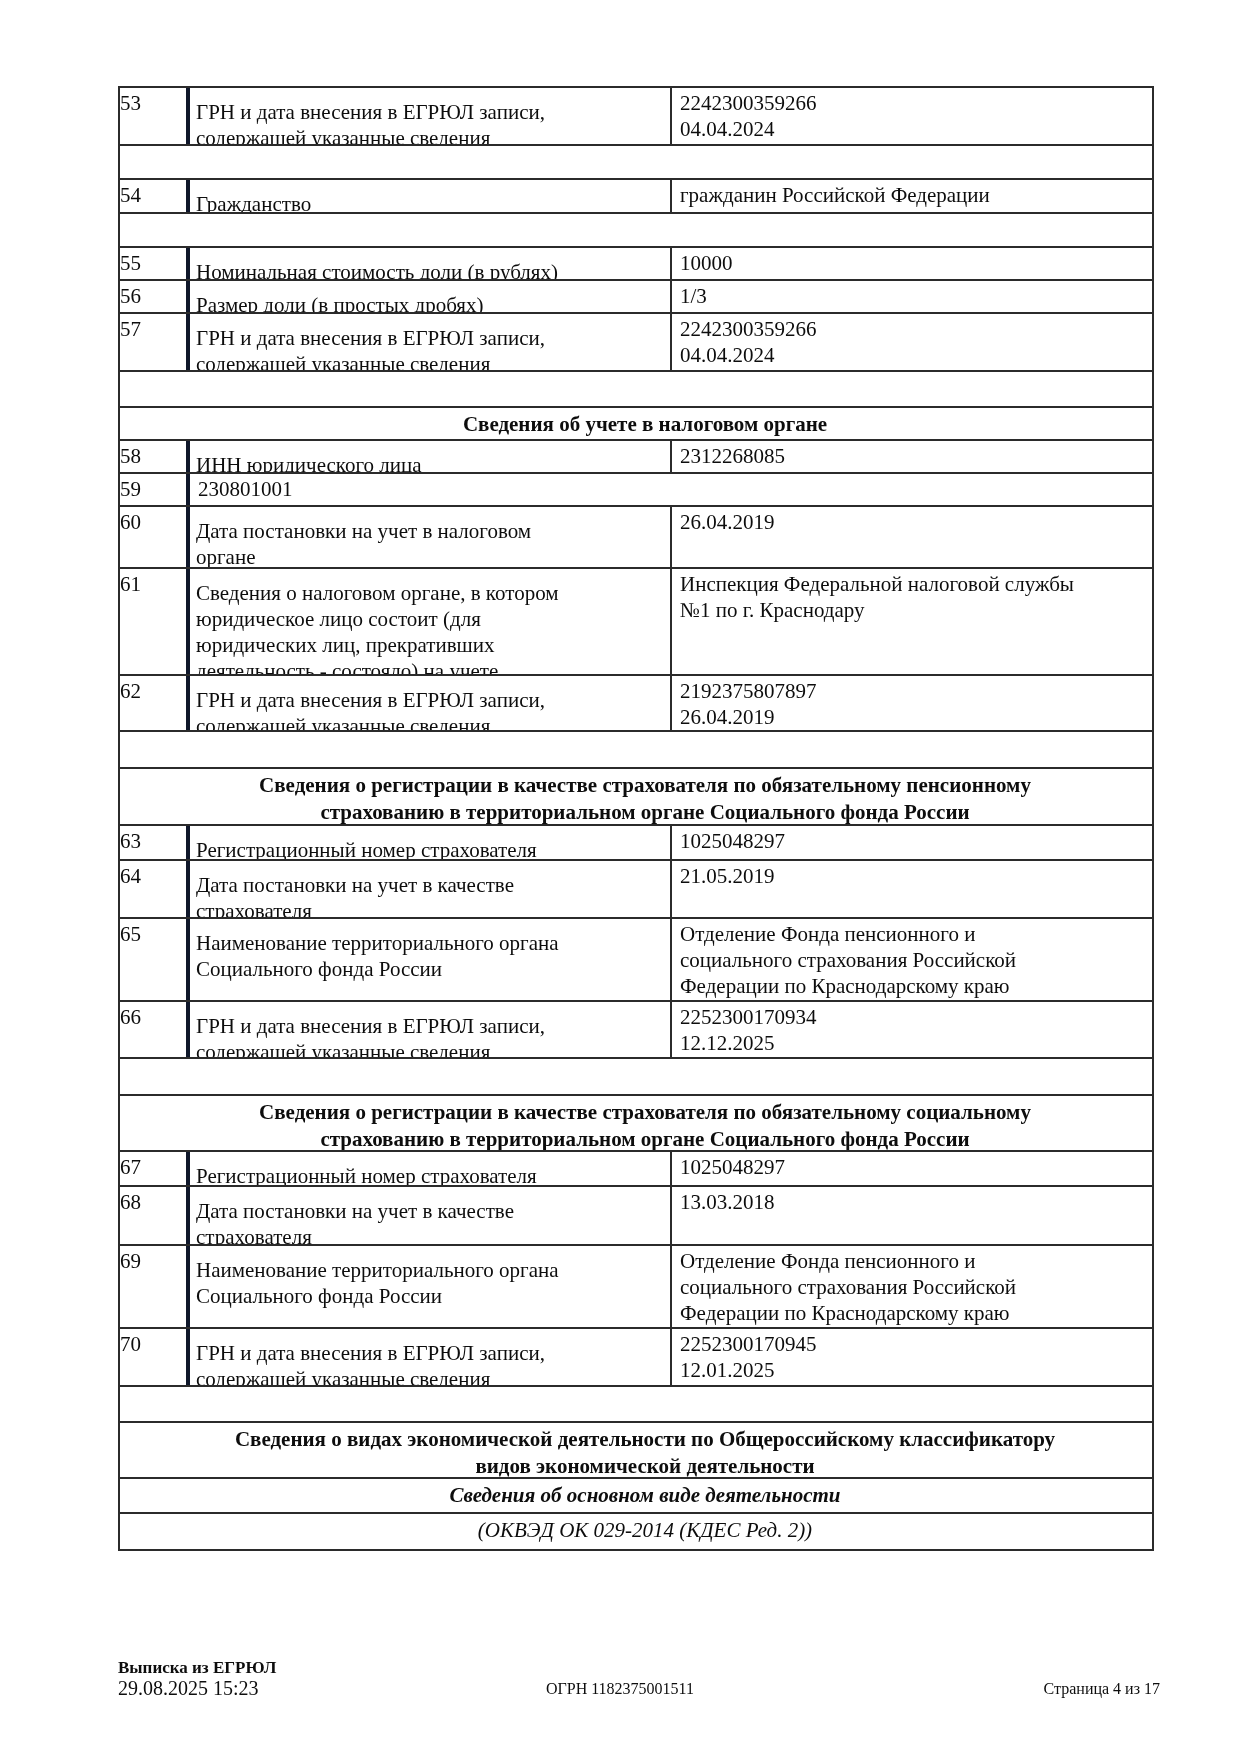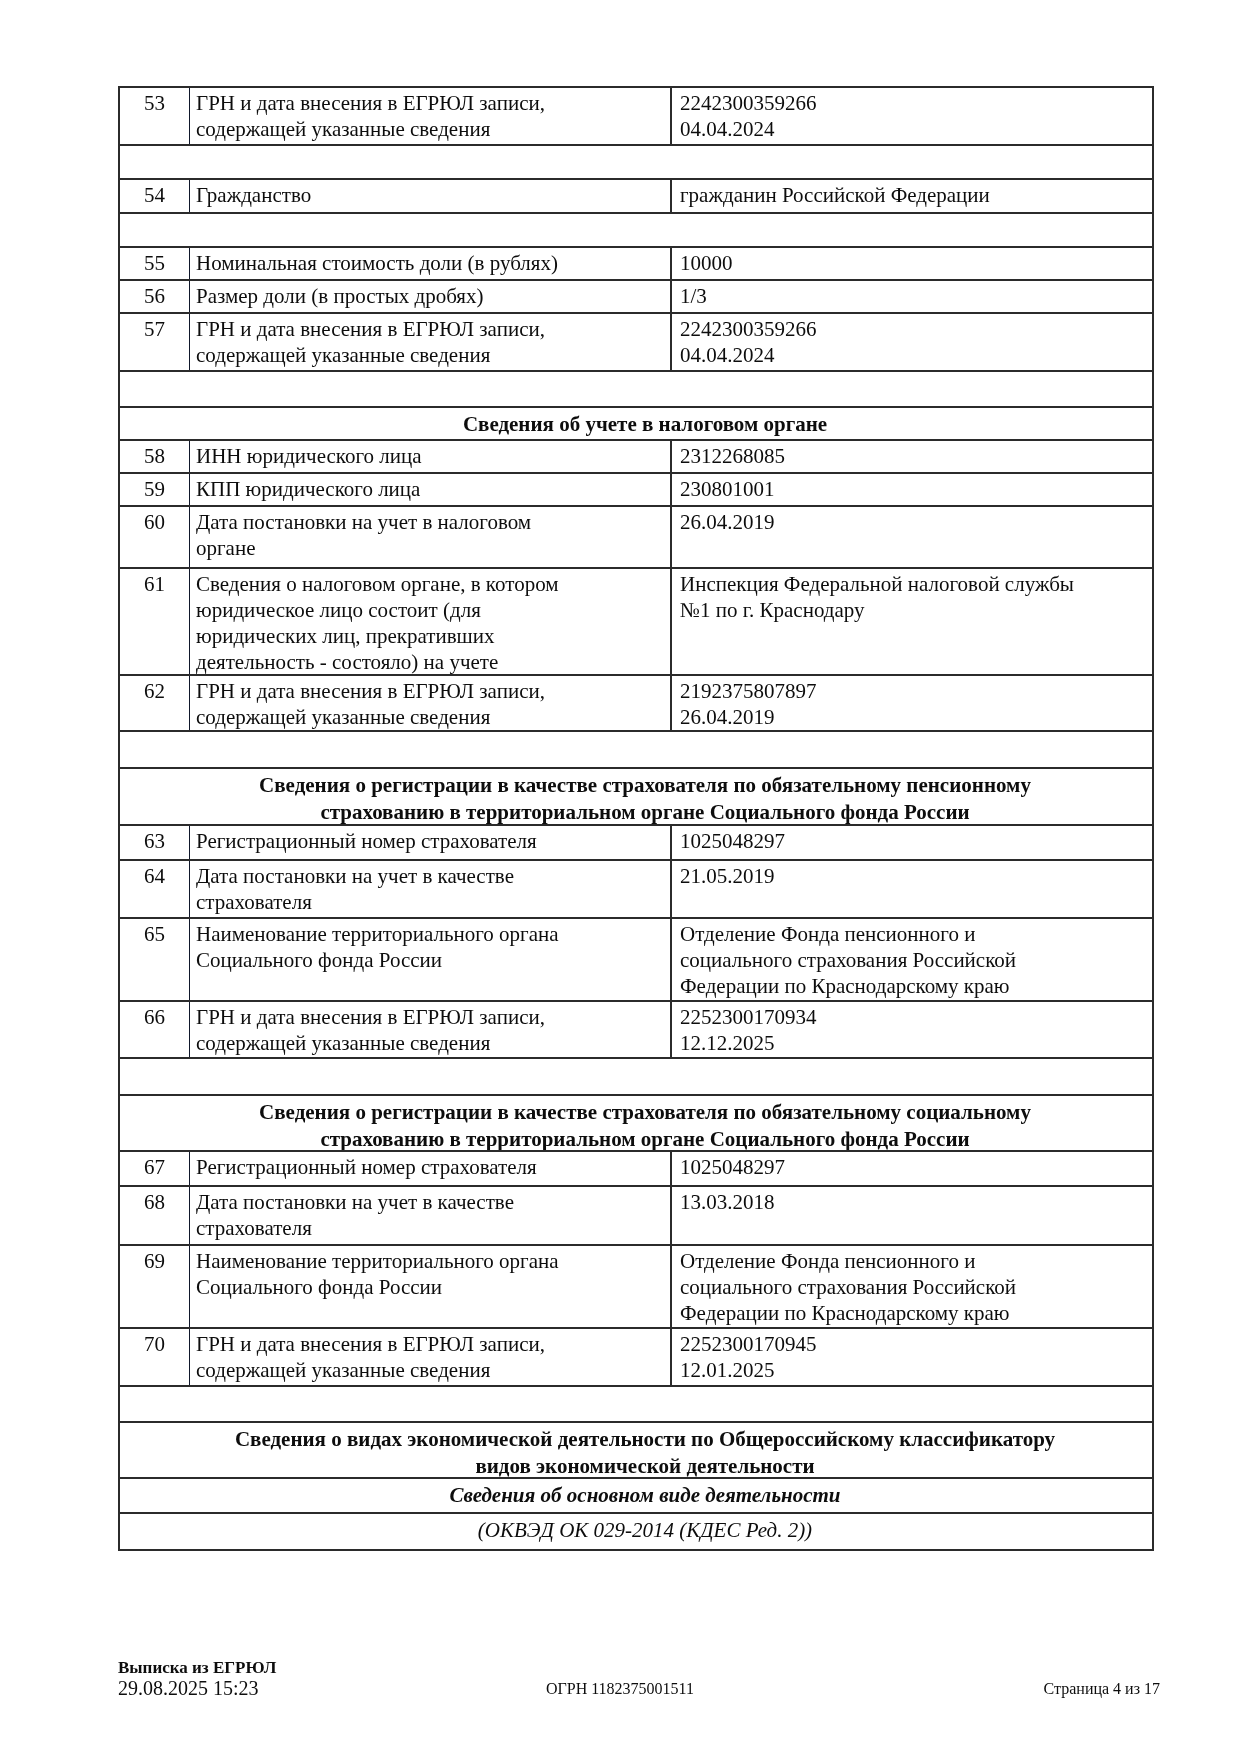--- a/index.html
+++ b/index.html
@@ -23,29 +23,29 @@
     box-sizing:border-box;
     border-bottom:2px solid #2b2b2b;
     overflow:hidden;
     font-size:21px;
     line-height:26px;
   }
   .row:last-child{border-bottom:none;}
   .cn{
     flex:none;width:70px;
     box-sizing:border-box;
-    border-right:1px solid #0f172a;
-    text-align:center;
+    border-right:4px solid #0f172a;
+    text-align:left;
     padding-top:2px;
   }
   .cl{
     flex:none;width:482px;
     box-sizing:border-box;
     border-right:2px solid #2b2b2b;
-    padding:2px 10px 0 6px;
+    padding:11px 10px 0 6px;
     white-space:pre-line;
   }
   .cv{
     flex:1;
     box-sizing:border-box;
     padding:2px 16px 0 8px;
     white-space:pre-line;
   }
   .hdr{
     flex:1;
@@ -128,21 +128,20 @@
     </div>
 
     <div class="row" style="height:33px">
       <div class="cn">58</div>
       <div class="cl">ИНН юридического лица</div>
       <div class="cv">2312268085</div>
     </div>
 
     <div class="row" style="height:33px">
       <div class="cn">59</div>
-      <div class="cl">КПП юридического лица</div>
       <div class="cv">230801001</div>
     </div>
 
     <div class="row" style="height:62px">
       <div class="cn">60</div>
       <div class="cl">Дата постановки на учет в налоговом
 органе</div>
       <div class="cv">26.04.2019</div>
     </div>
 

